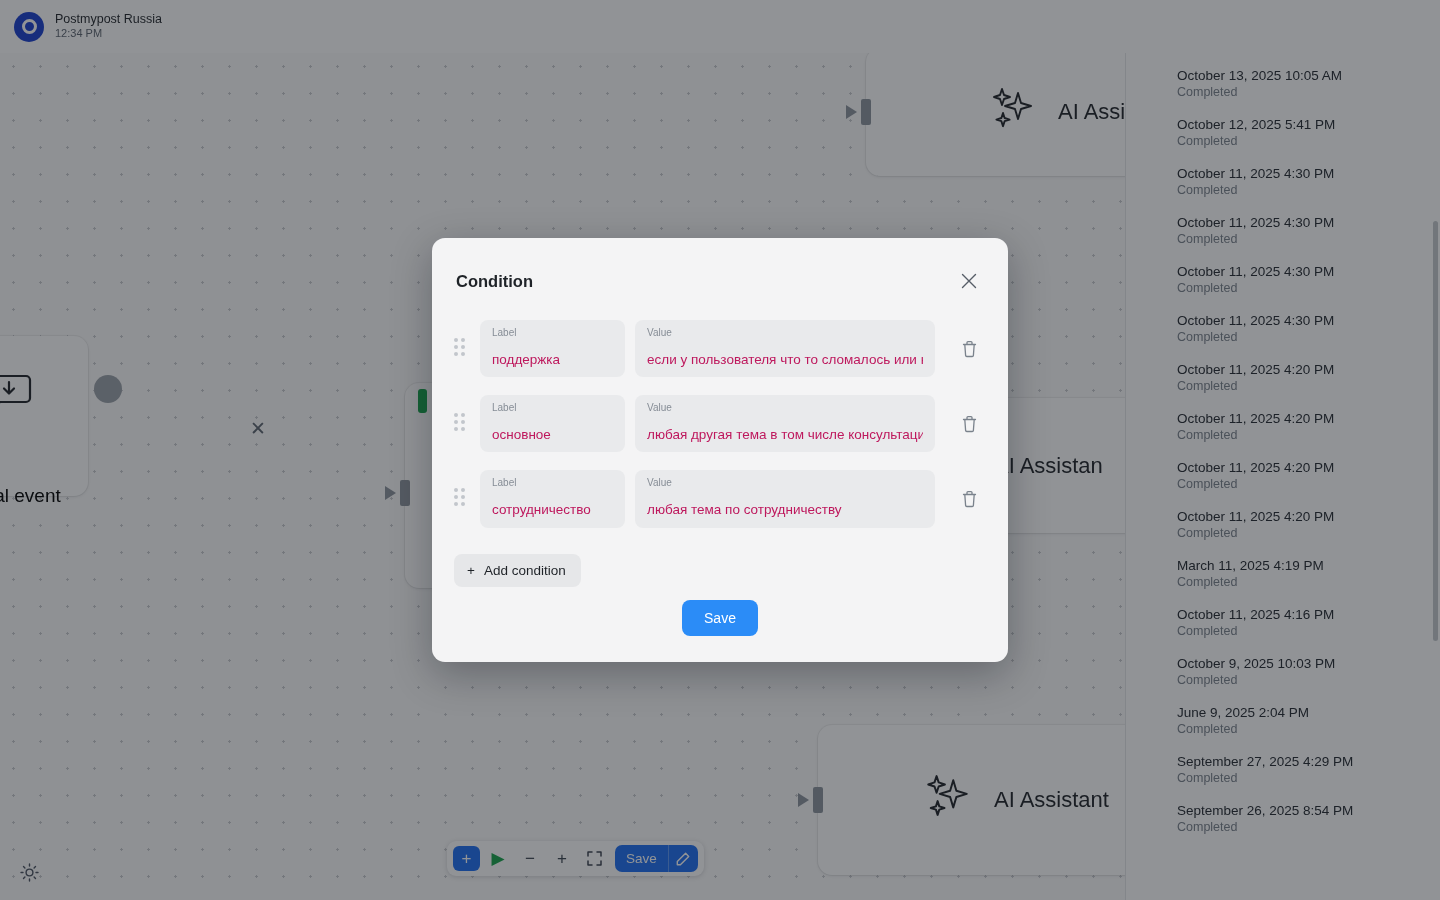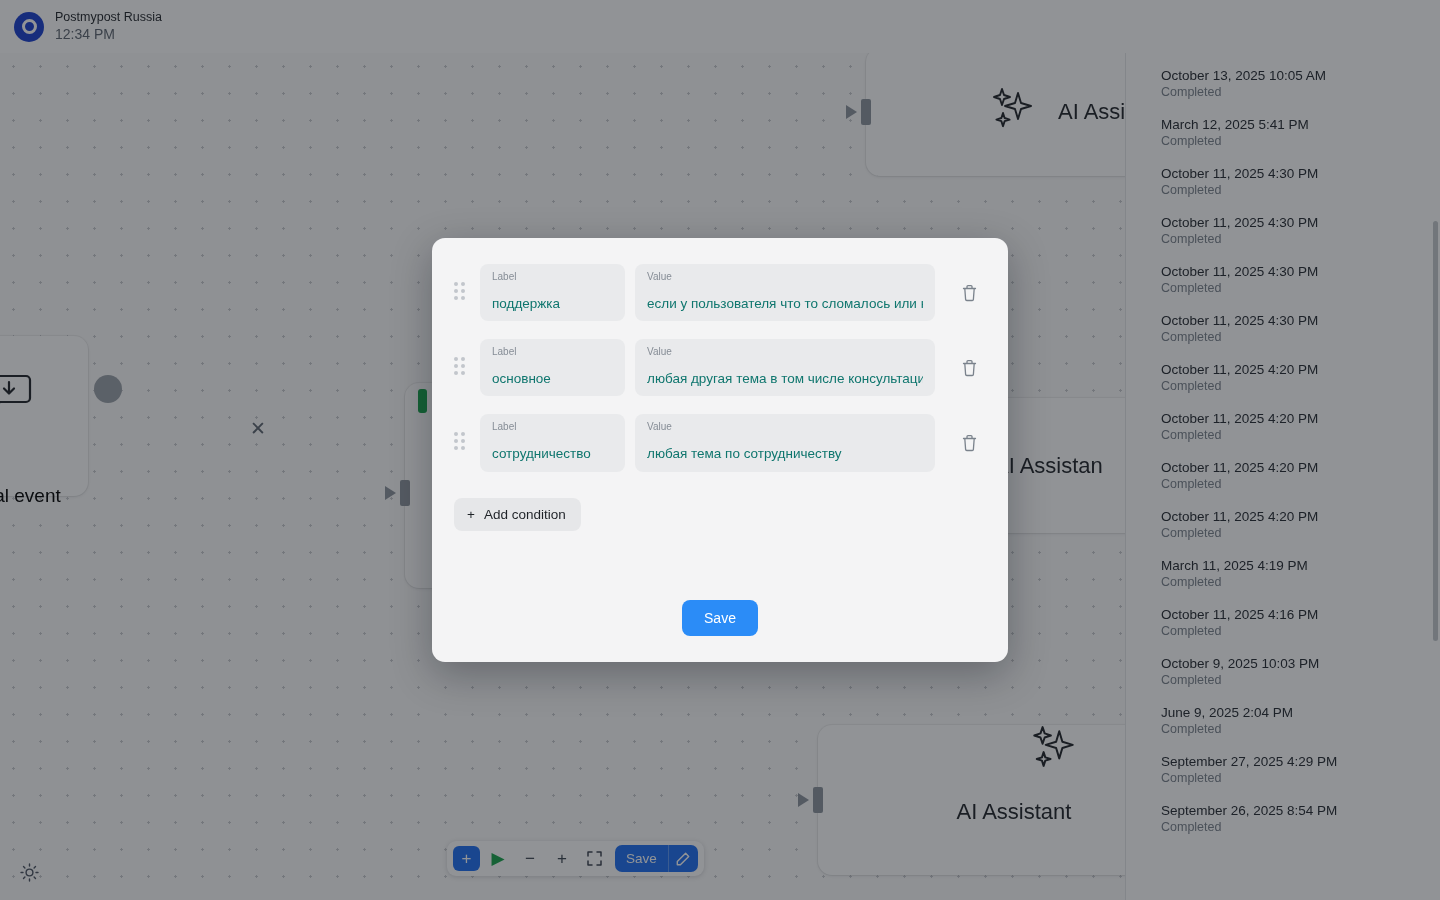--- a/index.html
+++ b/index.html
@@ -20,21 +20,21 @@
     width: 30px; height: 30px; border-radius: 50%;
     background: #1a3fcf; display: flex; align-items: center;
     justify-content: center; flex: none; margin-right: 11px;
   }
   .logo-ring {
     width: 15px; height: 15px; border-radius: 50%;
     border: 3px solid #ffffff; background: #1a3fcf;
   }
   .hdr-text { display: flex; flex-direction: column; line-height: 1.22; }
   .hdr-title { font-size: 12.5px; color: #1f2328; }
-  .hdr-time { font-size: 14px; color: #5d6570; }
+  .hdr-time { font-size: 11px; color: #5d6570; }
   .hdr-right {
     margin-left: auto; display: flex; align-items: center; gap: 10px;
   }
   .run-history-btn {
     display: flex; align-items: center; gap: 9px;
     background: #f0f1f3; border: none; border-radius: 7px;
     padding: 8px 12px; font-size: 13.5px; color: #1f2328;
     font-family: inherit; cursor: pointer;
   }
   .close-x {
@@ -126,21 +126,21 @@
   }
 
   
   .run-panel {
     position: absolute; top: 53px; right: 0; width: 315px; height: 847px;
     background: #ffffff; border-left: 1px solid #e4e6e9;
     overflow: hidden; z-index: 7;
   }
   .run-list { padding: 6px 0 0 0; }
   .run-item {
-    display: flex; align-items: center; gap: 9px;
+    display: flex; align-items: center; gap: 25px;
     padding: 9px 16px 9px 22px; cursor: pointer;
   }
   .run-bar { width: 4px; border-radius: 2px; background: #16a34a; flex: none; }
   .run-meta { display: flex; flex-direction: column; gap: 2px; }
   .run-date { font-size: 13.5px; color: #252a31; }
   .run-status { font-size: 12.5px; color: #7a828c; }
   .run-scrollbar {
     position: absolute; right: 2px; top: 168px; width: 5px; height: 420px;
     background: #c4c8cd; border-radius: 3px;
   }
@@ -172,21 +172,21 @@
   }
   .drag-handle i { width: 4px; height: 4px; border-radius: 50%; background: #c2c6cc; display: block; }
   .field {
     background: #e9eaec; border-radius: 8px; padding: 7px 12px 8px 12px;
     display: flex; flex-direction: column; gap: 12px; overflow: hidden;
   }
   .field.label-field { width: 145px; flex: none; }
   .field.value-field { width: 300px; flex: none; }
   .field-cap { font-size: 10px; color: #868d96; line-height: 1.2; }
   .field-val {
-    font-size: 13.5px; color: #0f766e; white-space: nowrap;
+    font-size: 13.5px; color: #be185d; white-space: nowrap;
     overflow: hidden; line-height: 1.35;
   }
   .row-delete {
     width: 26px; height: 26px; display: flex; align-items: center;
     justify-content: center; color: #7a828c; cursor: pointer;
     margin-left: 11px; flex: none;
   }
   .add-cond {
     margin: 26px 0 0 22px; display: inline-flex; align-items: center; gap: 9px;
     background: #e6e7e9; border: none; border-radius: 8px;
@@ -262,21 +262,21 @@
       <span style="margin-left:88px;">
         <svg width="48" height="46" viewBox="0 0 48 46">
           <path d="M30,6 L33,16 L43,19 L33,22 L30,32 L27,22 L17,19 L27,16 Z" stroke="#1f2328" stroke-width="1.9" fill="none" stroke-linejoin="round"></path>
           <path d="M14,2 L16,8 L22,10 L16,12 L14,18 L12,12 L6,10 L12,8 Z" stroke="#1f2328" stroke-width="1.9" fill="none" stroke-linejoin="round"></path>
           <path d="M15,26 L16.6,31 L21.6,32.6 L16.6,34.2 L15,39.2 L13.4,34.2 L8.4,32.6 L13.4,31 Z" stroke="#1f2328" stroke-width="1.9" fill="none" stroke-linejoin="round"></path>
         </svg>
       </span>
       <span class="node-title">AI Assistan</span>
     </div>
 
-    <div class="node" style="left:818px; top:672px; width:392px; height:150px;flex-direction:column;">
+    <div class="node" style="left:818px; top:672px; width:392px; height:150px;">
       <div class="port left"></div>
       <div class="arrow-head"></div>
       <span style="margin-left:78px;">
         <svg width="50" height="48" viewBox="0 0 48 46">
           <path d="M30,6 L33,16 L43,19 L33,22 L30,32 L27,22 L17,19 L27,16 Z" stroke="#1f2328" stroke-width="1.9" fill="none" stroke-linejoin="round"></path>
           <path d="M14,2 L16,8 L22,10 L16,12 L14,18 L12,12 L6,10 L12,8 Z" stroke="#1f2328" stroke-width="1.9" fill="none" stroke-linejoin="round"></path>
           <path d="M15,26 L16.6,31 L21.6,32.6 L16.6,34.2 L15,39.2 L13.4,34.2 L8.4,32.6 L13.4,31 Z" stroke="#1f2328" stroke-width="1.9" fill="none" stroke-linejoin="round"></path>
         </svg>
       </span>
       <span class="node-title">AI Assistant</span>
@@ -324,21 +324,21 @@
         <div class="run-item">
           <div class="run-bar" style="background: rgb(22, 163, 74);"></div>
           <div class="run-meta">
             <span class="run-date">October 13, 2025 10:05 AM</span>
             <span class="run-status">Completed</span>
           </div>
         </div>
         <div class="run-item">
           <div class="run-bar" style="background: rgb(22, 163, 74);"></div>
           <div class="run-meta">
-            <span class="run-date">March 12, 2025 5:41 PM</span>
+            <span class="run-date">October 12, 2025 5:41 PM</span>
             <span class="run-status">Completed</span>
           </div>
         </div>
         <div class="run-item">
           <div class="run-bar" style="background: rgb(22, 163, 74);"></div>
           <div class="run-meta">
             <span class="run-date">October 11, 2025 4:30 PM</span>
             <span class="run-status">Completed</span>
           </div>
         </div>
@@ -433,20 +433,28 @@
             <span class="run-status">Completed</span>
           </div>
         </div>
       </div>
     <div class="run-scrollbar"></div>
   </div>
 
   <div class="overlay"></div>
 
   <div class="modal">
+    <div class="modal-head">
+      <span class="modal-title">Condition</span>
+      <div class="modal-close">
+        <svg width="16" height="16" viewBox="0 0 16 16">
+            <path d="M1.5,1.5 L14.5,14.5 M14.5,1.5 L1.5,14.5" stroke="#565d67" stroke-width="1.4" stroke-linecap="round"></path>
+          </svg>
+      </div>
+    </div>
 
     <div class="cond-rows">
         <div class="cond-row">
           <div class="drag-handle">
             <i></i>
             <i></i>
             <i></i>
             <i></i>
             <i></i>
             <i></i>

